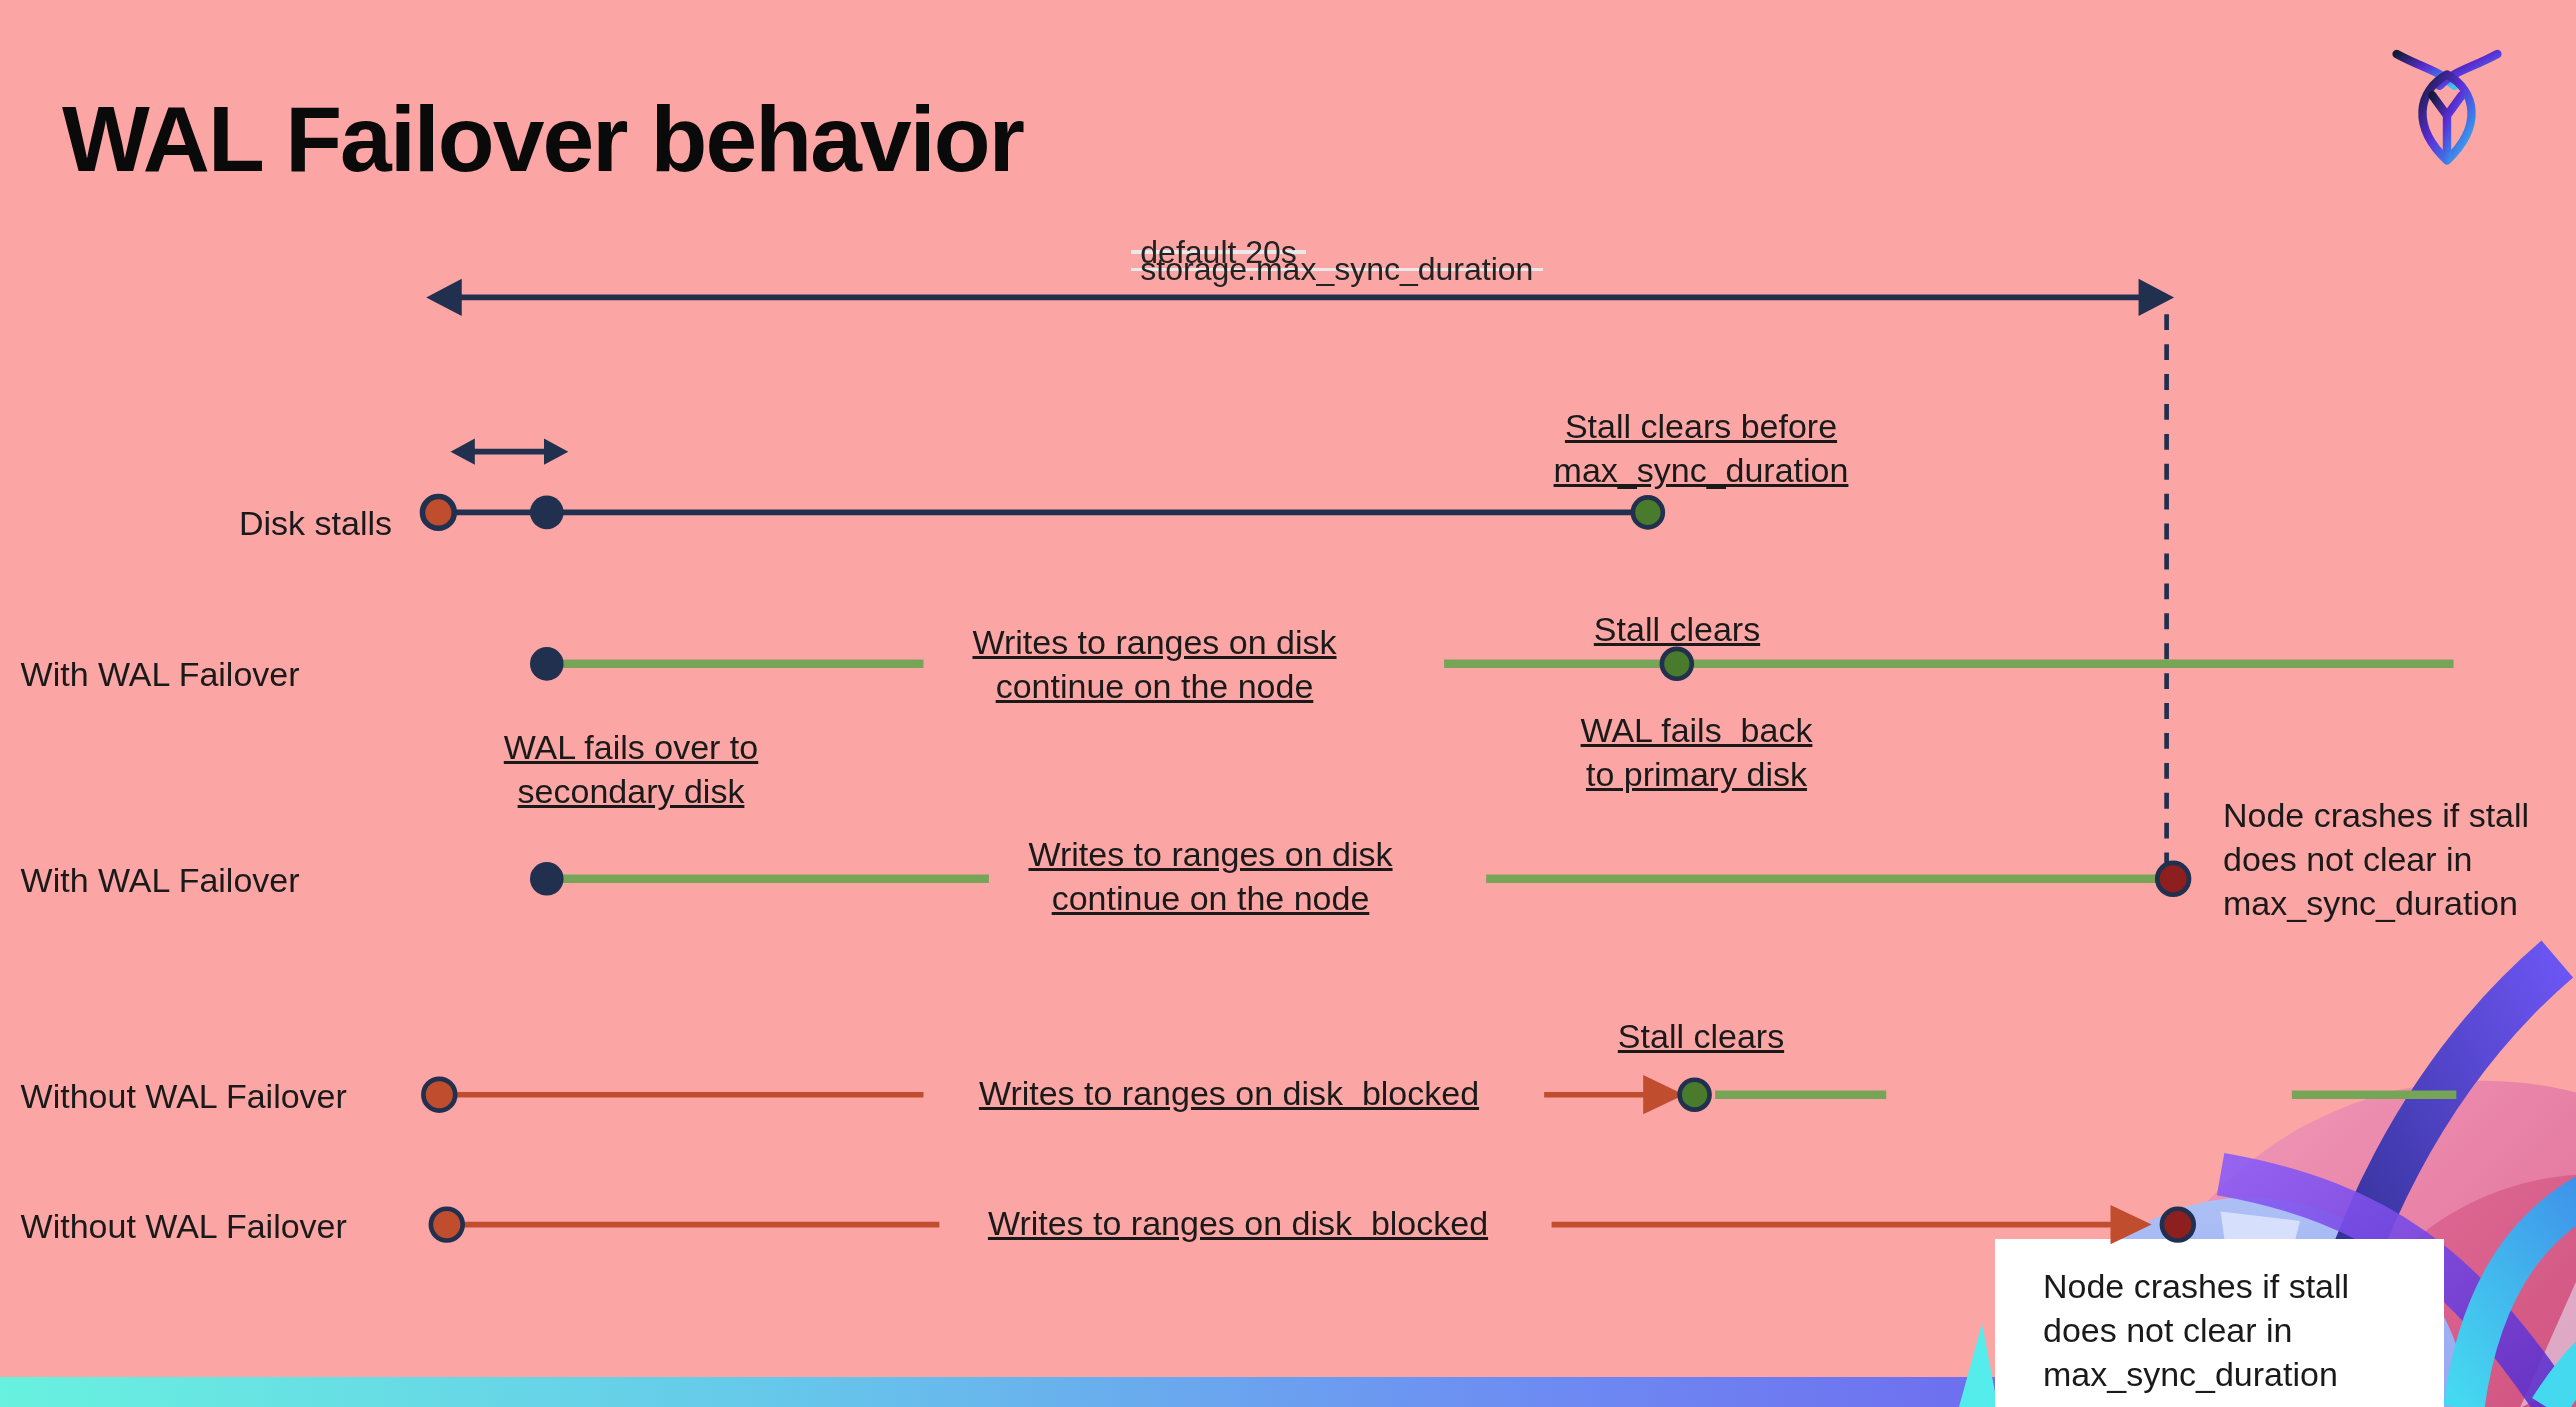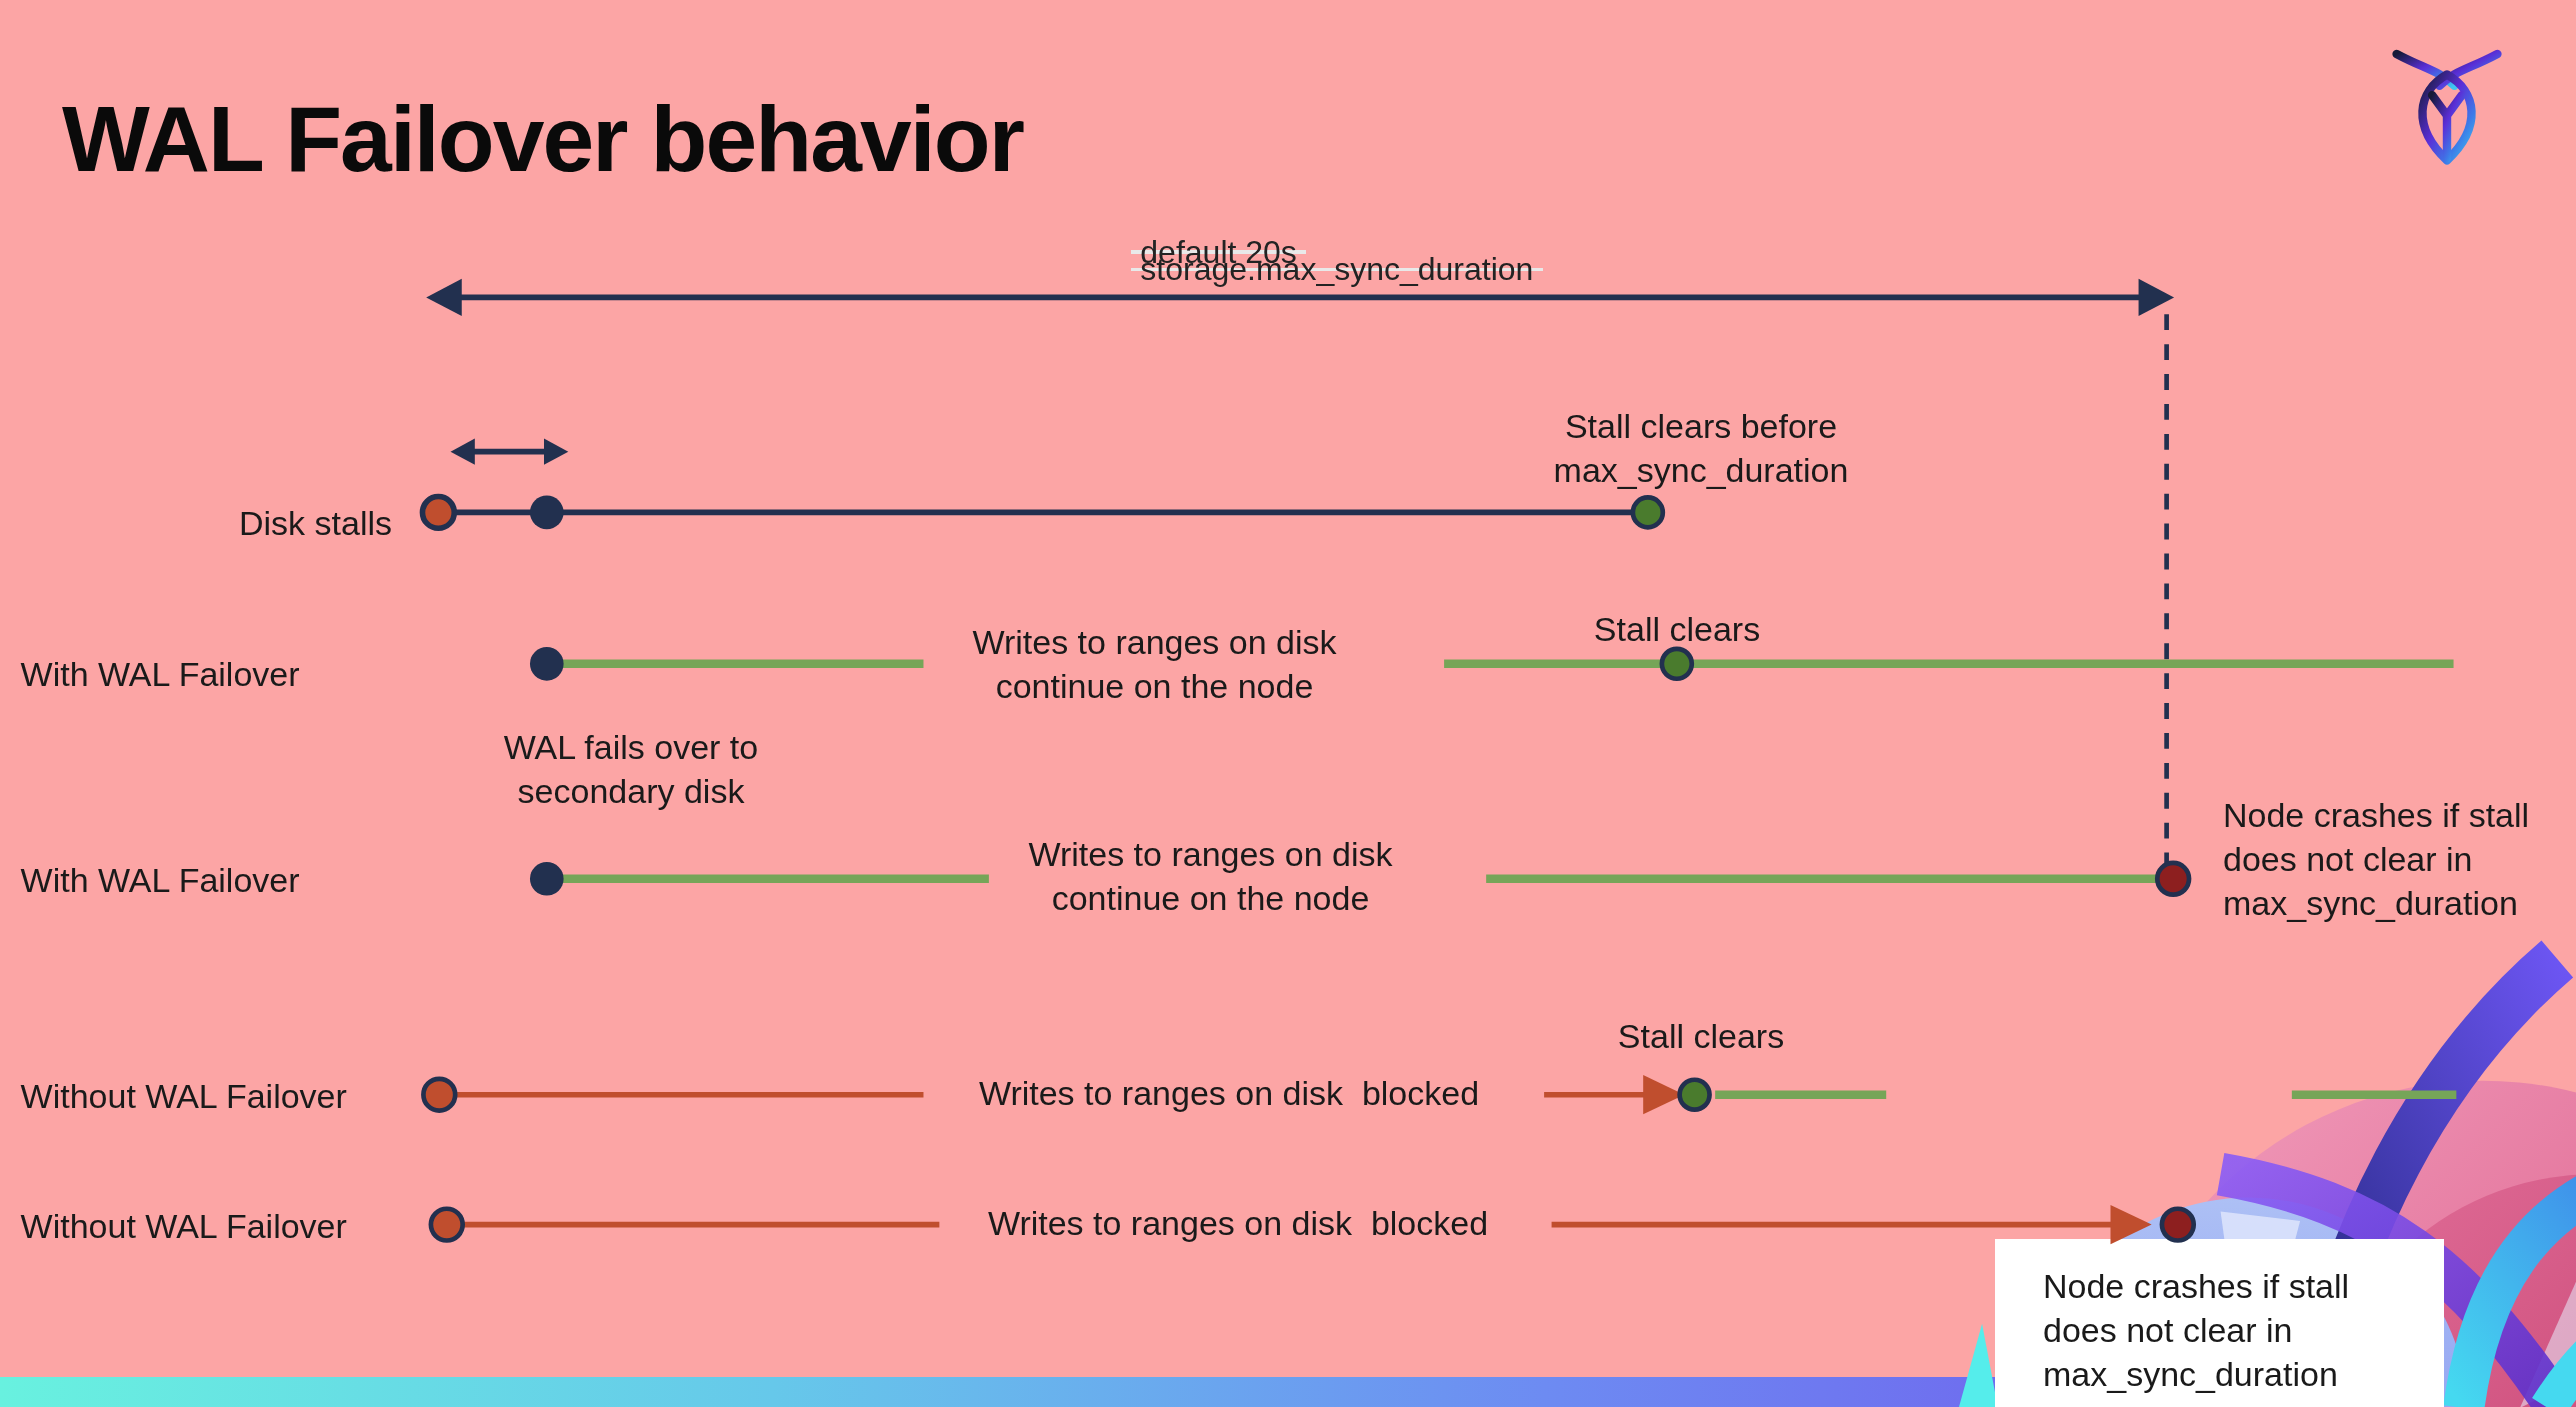--- a/index.html
+++ b/index.html
@@ -1,19 +1,19 @@
 <!DOCTYPE html>
 <html style="font-size:15px"><head>
 <meta charset="utf-8">
 <style>
   html,body{margin:0;padding:0;background:#fff;}
   #canvas{position:relative;width:2576px;height:1408px;background:#fca5a5;overflow:hidden;
           font-family:"Liberation Sans",sans-serif;}
   .txt{position:absolute;color:#1a1a1a;font-size:34px;line-height:44px;white-space:pre-wrap;}
-  .center{text-align:center;}
+  .center{text-align:center;text-decoration:underline;}
   .right{text-align:right;margin-top:9px;}
   #title{position:absolute;left:62px;top:26px;font-size:93px;line-height:103px;font-weight:700;
          letter-spacing:-1.9px;color:#0a0a0a;}
   .mono{position:absolute;font-family:Liberation Sans, sans-serif;
         font-size:32px;line-height:37px;color:#232323;}
   .mono .hl{background:#E9E9E9;padding:1.9px 9.3px;display:inline-block;margin-bottom:2.8px;}
   .mono div{line-height:0;}
   .mono div+div{margin-top:11px;}
   #diagram,#artwork{position:absolute;pointer-events:none;}
   #bottom-bar{position:absolute;left:0;top:1377px;width:2576px;height:31px;
@@ -143,20 +143,22 @@
   <div class="txt" style="left:20.6px;top:1204px;">Without WAL Failover</div>
 
   <div class="txt center" style="left:1533px;top:404px;width:336px;">Stall clears before
 max_sync_duration</div>
 
   <div class="txt center" style="left:458px;top:725px;width:346px;">WAL fails over to
 secondary disk</div>
   <div class="txt center" style="left:944px;top:620px;width:421px;">Writes to ranges on disk
 continue on the node</div>
   <div class="txt center" style="left:1537px;top:607px;width:280px;">Stall clears</div>
+  <div class="txt center" style="left:1533px;top:708px;width:327px;">WAL fails  back
+to primary disk</div>
 
   <div class="txt center" style="left:1000px;top:832px;width:421px;">Writes to ranges on disk
 continue on the node</div>
   <div class="txt" style="left:2223px;top:793px;width:355px;">Node crashes if stall
 does not clear in
 max_sync_duration</div>
 
   <div class="txt center" style="left:944px;top:1071px;width:570px;">Writes to ranges on disk  blocked</div>
   <div class="txt center" style="left:1561px;top:1014px;width:280px;">Stall clears</div>
 

